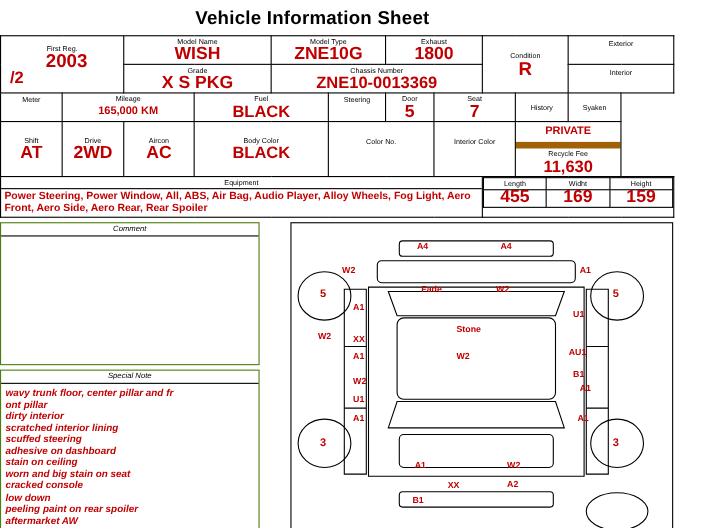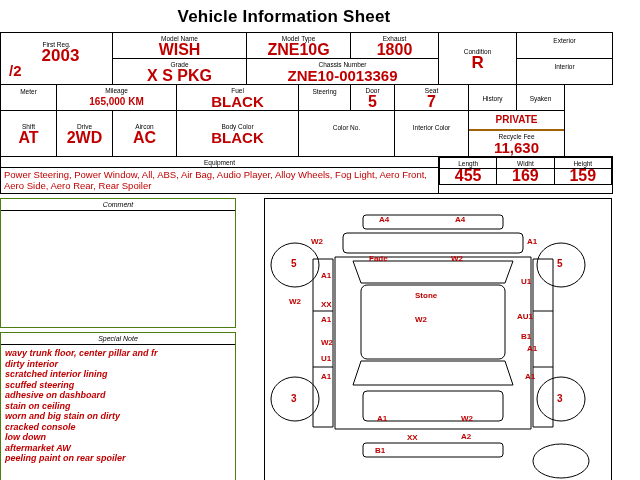--- a/index.html
+++ b/index.html
@@ -46,21 +46,21 @@
   .val.sm{font-size:10px;}
   .val.lg{font-size:15px;}
   .val.xl{font-size:17px;}
   .cell{display:block;}
   .equip{
     font-size:9.5px;
     color:#c00000;
     text-align:left;
     padding:1px 3px 2px 3px;
     line-height:11px;
-    font-weight:normal;
+    font-weight:bold;
   }
   .lower{
     width:612px;margin:4px auto 0 auto;
     display:flex;
     gap:4px;
     height:284px;
   }
   .left-col{width:236px;display:flex;flex-direction:column;gap:4px;}
   .box{border:1px solid #4d7c0f;box-sizing:border-box;font-style:italic;}
   .box-hdr{
@@ -210,21 +210,21 @@
       </td>
       <td colspan="2">
         <span class="lbl cell">Color No.</span>
         <span class="val cell" style="height:12px"></span>
       </td>
       <td colspan="2">
         <span class="lbl cell">Interior Color</span>
         <span class="val cell" style="height:12px"></span>
       </td>
       <td colspan="2" style="padding:0">
-        <span class="val sm cell" style="border-bottom:2px solid #a16207;padding:2px 7px">PRIVATE</span>
+        <span class="val sm cell" style="border-bottom:6px solid #a16207;padding:2px 7px">PRIVATE</span>
         <span class="lbl cell">Recycle Fee</span>
         <span class="val lg cell">11,630</span>
       </td>
     </tr>
 
     <tr>
       <td colspan="8" style="padding:0">
         <span class="lbl cell" style="border-bottom:1px solid #000;">Equipment</span>
         <span class="equip cell">Power Steering, Power Window, All, ABS, Air Bag, Audio Player, Alloy Wheels, Fog Light, Aero Front, Aero Side, Aero Rear, Rear Spoiler</span>
       </td>
@@ -263,30 +263,31 @@
   <div class="lower">
     <div class="left-col">
       <div class="box comment-box">
         <div class="box-hdr">Comment</div>
         <div style="height:100px"></div>
       </div>
       <div class="box note-box">
         <div class="box-hdr">Special Note</div>
         <div class="note-list">
           <div>wavy trunk floor, center pillar and fr</div>
+          <div>ont pillar</div>
           <div>dirty interior</div>
           <div>scratched interior lining</div>
           <div>scuffed steering</div>
           <div>adhesive on dashboard</div>
           <div>stain on ceiling</div>
-          <div>worn and big stain on dirty</div>
+          <div>worn and big stain on seat</div>
           <div>cracked console</div>
           <div>low down</div>
+          <div>peeling paint on rear spoiler</div>
           <div>aftermarket AW</div>
-          <div>peeling paint on rear spoiler</div>
         </div>
       </div>
     </div>
 
     <div class="diagram">
       <svg width="372" height="282" viewBox="0 0 372 282">
         <g fill="none" stroke="#000" stroke-width="1">
 
           <rect x="98" y="16" width="140" height="14" rx="3"></rect>
 
@@ -321,21 +322,21 @@
 
           <ellipse cx="296" cy="262" rx="28" ry="17"></ellipse>
         </g>
       </svg>
 
       <span class="dmark" style="left:114px;top:16px">A4</span>
       <span class="dmark" style="left:190px;top:16px">A4</span>
       <span class="dmark" style="left:46px;top:38px">W2</span>
       <span class="dmark" style="left:262px;top:38px">A1</span>
       <span class="dmark big" style="left:26px;top:59px">5</span>
-      <span class="dmark" style="left:104px;top:55px">Fade</span>
+      <span class="dmark" style="left:118px;top:55px">Fade</span>
       <span class="dmark" style="left:186px;top:55px">W2</span>
       <span class="dmark big" style="left:292px;top:59px">5</span>
       <span class="dmark" style="left:56px;top:72px">A1</span>
       <span class="dmark" style="left:256px;top:78px">U1</span>
       <span class="dmark" style="left:150px;top:92px">Stone</span>
       <span class="dmark" style="left:24px;top:98px">W2</span>
       <span class="dmark" style="left:56px;top:101px">XX</span>
       <span class="dmark" style="left:56px;top:116px">A1</span>
       <span class="dmark" style="left:150px;top:116px">W2</span>
       <span class="dmark" style="left:252px;top:113px">AU1</span>

